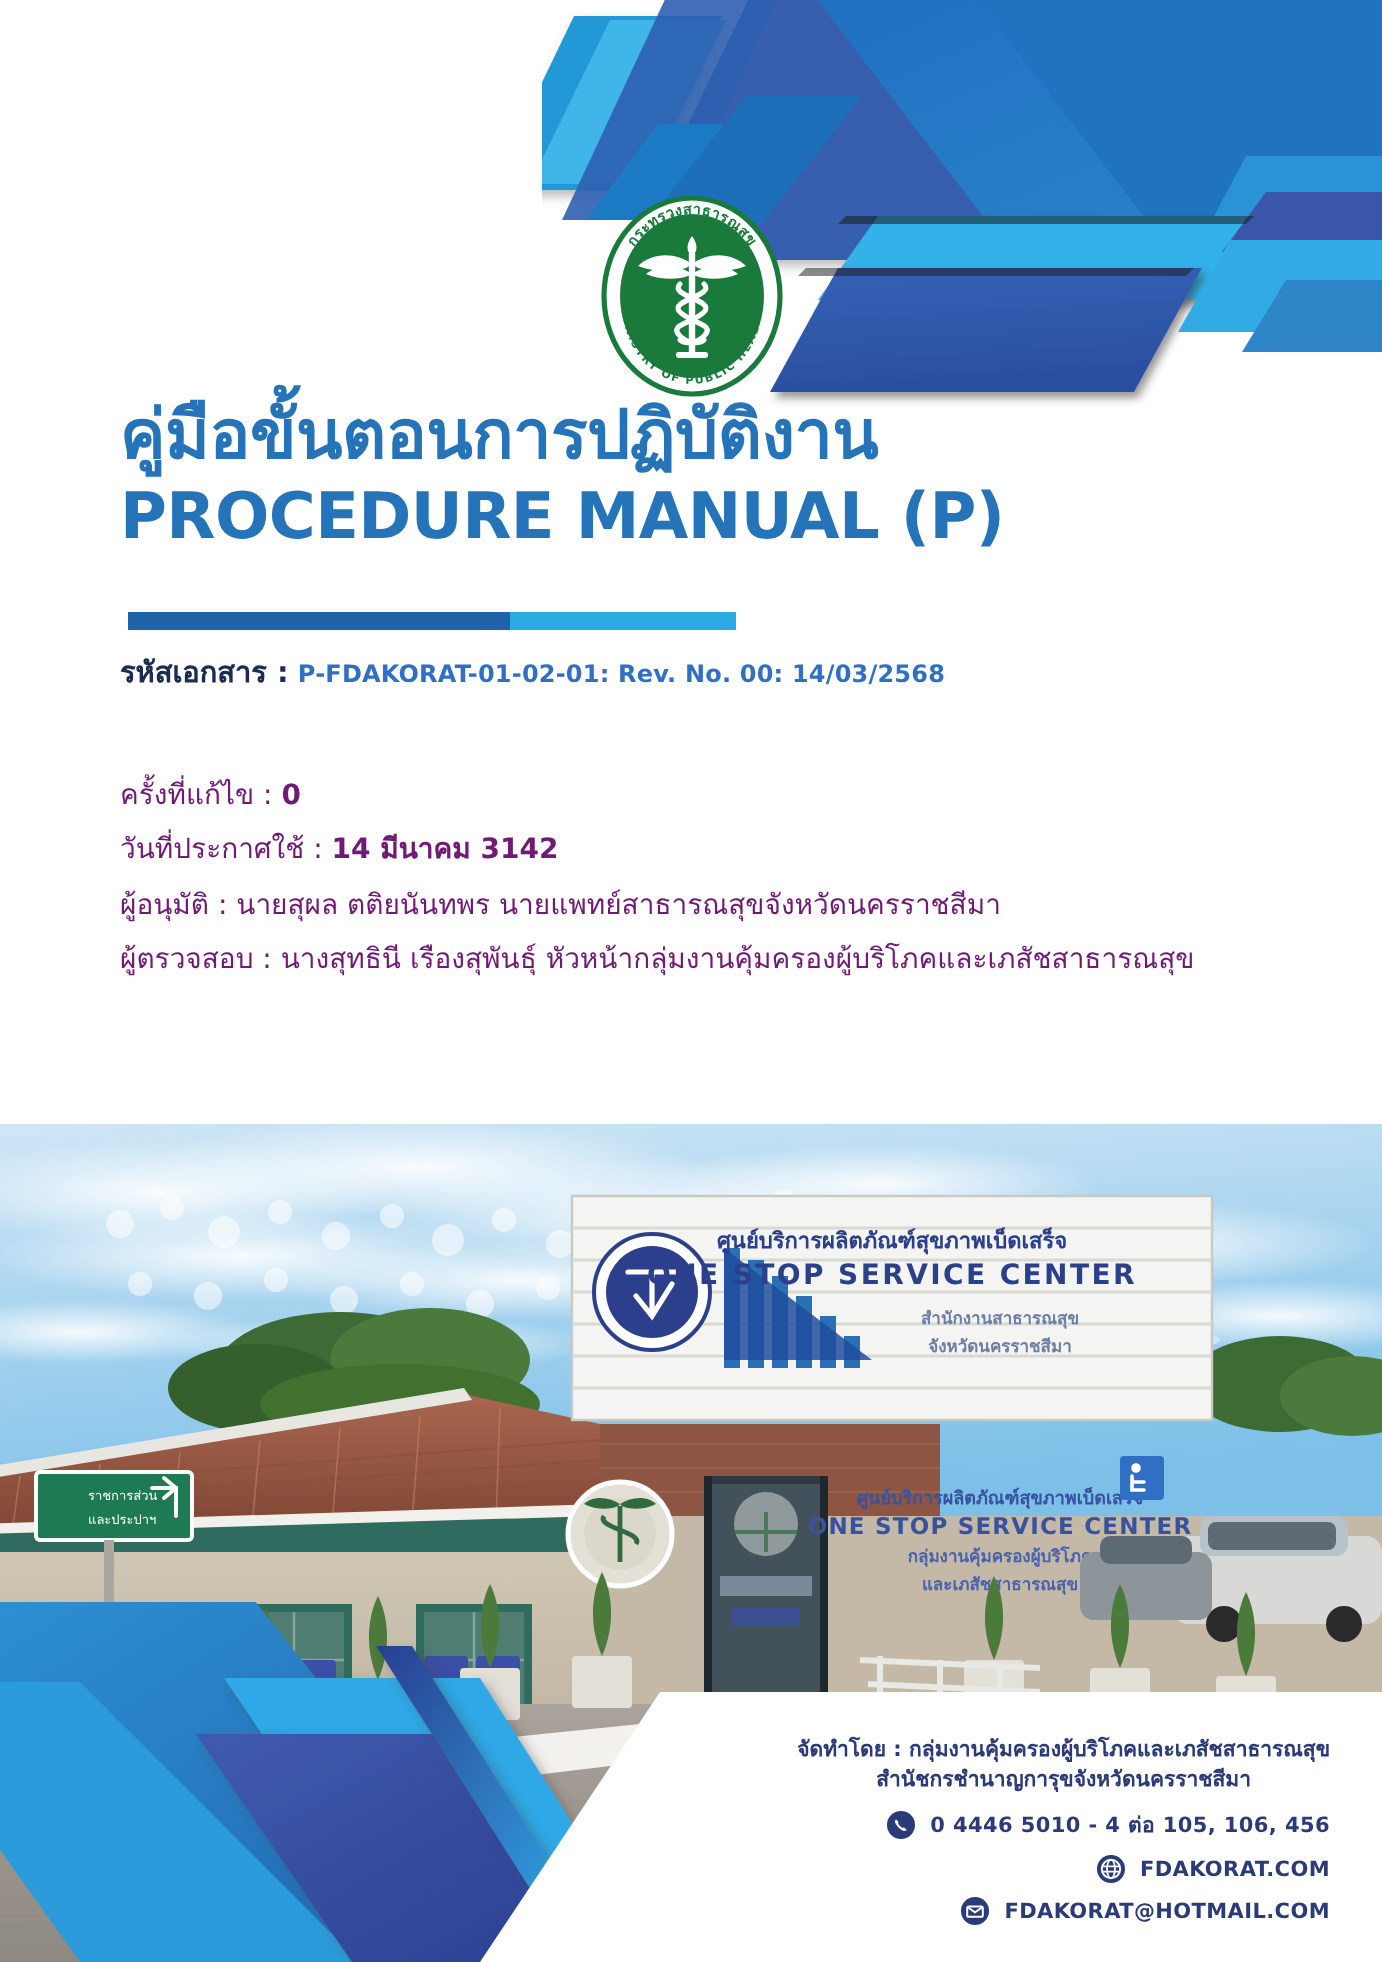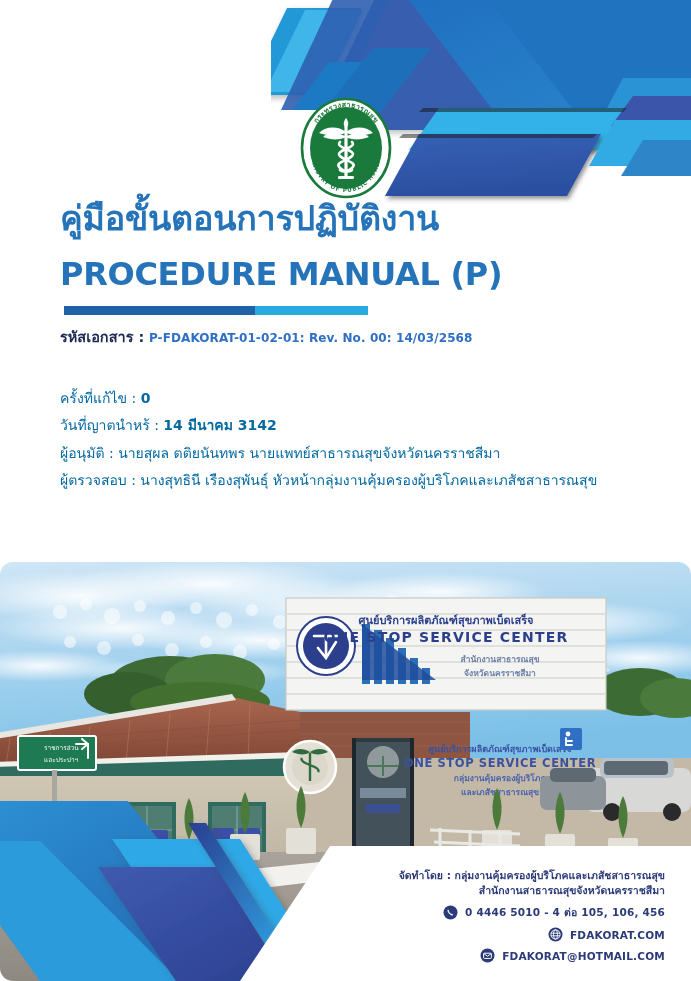--- a/index.html
+++ b/index.html
@@ -64,21 +64,21 @@
     letter-spacing: -0.2px;
     white-space: nowrap;
     font-family: Liberation Serif, serif;
   }
   .title-en {
     font-size: 32px;
     font-weight: bold;
     color: #2573b9;
     line-height: 1.14;
     letter-spacing: -0.3px;
-    margin-top: 18px;
+    margin-top: 2px;
     white-space: nowrap;
   }
 
   
   .divider {
     position: absolute;
     top: 306px; left: 64px;
     width: 304px; height: 9px;
     display: flex;
   }
@@ -112,32 +112,31 @@
   }
 
   .meta2 {
     position: absolute;
     top: 385px; left: 60px;
     width: 625px;
   }
   .meta2-row {
     font-size: 14px;
     line-height: 1.95;
-    color: #0369a1;
+    color: #701a75;
     white-space: nowrap;
   }
   .meta2-row .b { font-weight: bold; }
 
   
   .photo {
     position: absolute;
     left: 0; top: 562px;
     width: 691px; height: 419px;
     overflow: hidden;
-    border-radius: 13px;
   }
   .photo svg { display: block; }
 
   
   .footer-wedge {
     position: absolute;
     left: 0; bottom: 0;
     width: 691px; height: 135px;
     pointer-events: none;
   }
@@ -149,20 +148,21 @@
     right: 26px; bottom: 18px;
     text-align: right;
     color: #2b3a78;
   }
   .footer-line {
     font-size: 10.5px;
     font-weight: bold;
     line-height: 1.42;
     color: #2b3a78;
     white-space: nowrap;
+    text-align: center;
   }
   .contact-row {
     display: flex;
     align-items: center;
     justify-content: flex-end;
     gap: 7px;
     margin-top: 6px;
   }
   .contact-row .ic {
     width: 15px; height: 15px;
@@ -283,21 +283,21 @@
       <span class="meta-value code">P-FDAKORAT-01-02-01: Rev. No. 00: 14/03/2568</span>
     </div>
   </div>
 
   <div class="meta2">
     <div class="meta2-row">
       <span>ครั้งที่แก้ไข :</span>
       <span class="b">0</span>
     </div>
     <div class="meta2-row">
-      <span>วันที่ญาตนำหร้ :</span>
+      <span>วันที่ประกาศใช้ :</span>
       <span class="b">14 มีนาคม 3142</span>
     </div>
     <div class="meta2-row">
       <span>ผู้อนุมัติ :</span>
       <span>นายสุผล ตติยนันทพร        นายแพทย์สาธารณสุขจังหวัดนครราชสีมา</span>
     </div>
     <div class="meta2-row">
       <span>ผู้ตรวจสอบ :</span>
       <span>นางสุทธินี เรืองสุพันธุ์  หัวหน้ากลุ่มงานคุ้มครองผู้บริโภคและเภสัชสาธารณสุข</span>
     </div>
@@ -617,21 +617,21 @@
   </div>
 
   <div class="footer-wedge">
     <svg width="691" height="135" viewBox="0 0 691 135" xmlns="http://www.w3.org/2000/svg">
       <path d="M 240 135 L 330 0 L 691 0 L 691 135 Z" fill="#ffffff"></path>
     </svg>
   </div>
 
   <div class="footer">
     <div class="footer-line">จัดทำโดย : กลุ่มงานคุ้มครองผู้บริโภคและเภสัชสาธารณสุข</div>
-    <div class="footer-line">สำนักงานสาธารณสุขจังหวัดนครราชสีมา</div>
+    <div class="footer-line">สำนัชกรชำนาญการุขจังหวัดนครราชสีมา</div>
 
     <div class="contact-row">
       <span class="ic">
         <svg width="15" height="15" viewBox="0 0 15 15" xmlns="http://www.w3.org/2000/svg">
           <circle cx="7.5" cy="7.5" r="7" fill="#2b3a78"></circle>
           <path d="M 5 4.6 C 4.4 5.2 4.4 6 4.8 6.8 C 5.5 8.2 6.8 9.5 8.2 10.2 C 9 10.6 9.8 10.6 10.4 10
                    L 9.3 8.9 C 9 8.7 8.6 8.8 8.3 9 C 7.6 8.6 6.4 7.4 6 6.7 C 6.2 6.4 6.3 6 6.1 5.7 Z" fill="#ffffff"></path>
         </svg>
       </span>
       <span class="contact-text">0 4446 5010 - 4 ต่อ 105, 106, 456</span>

